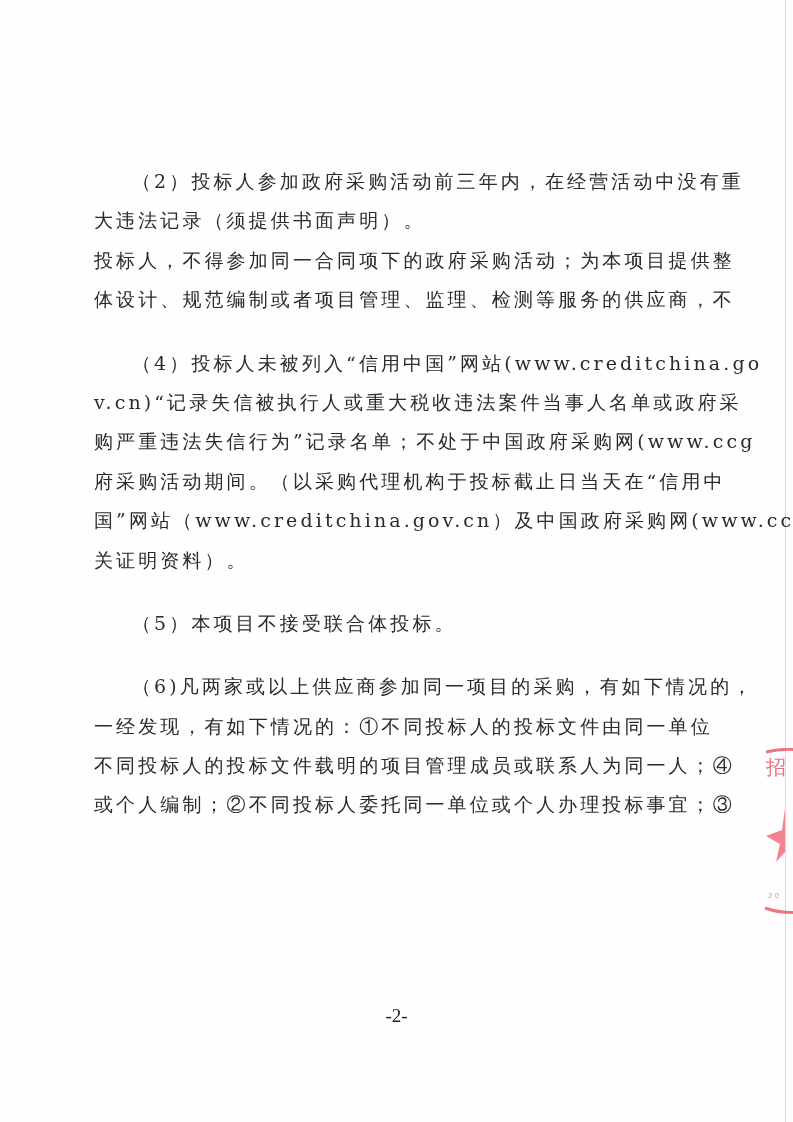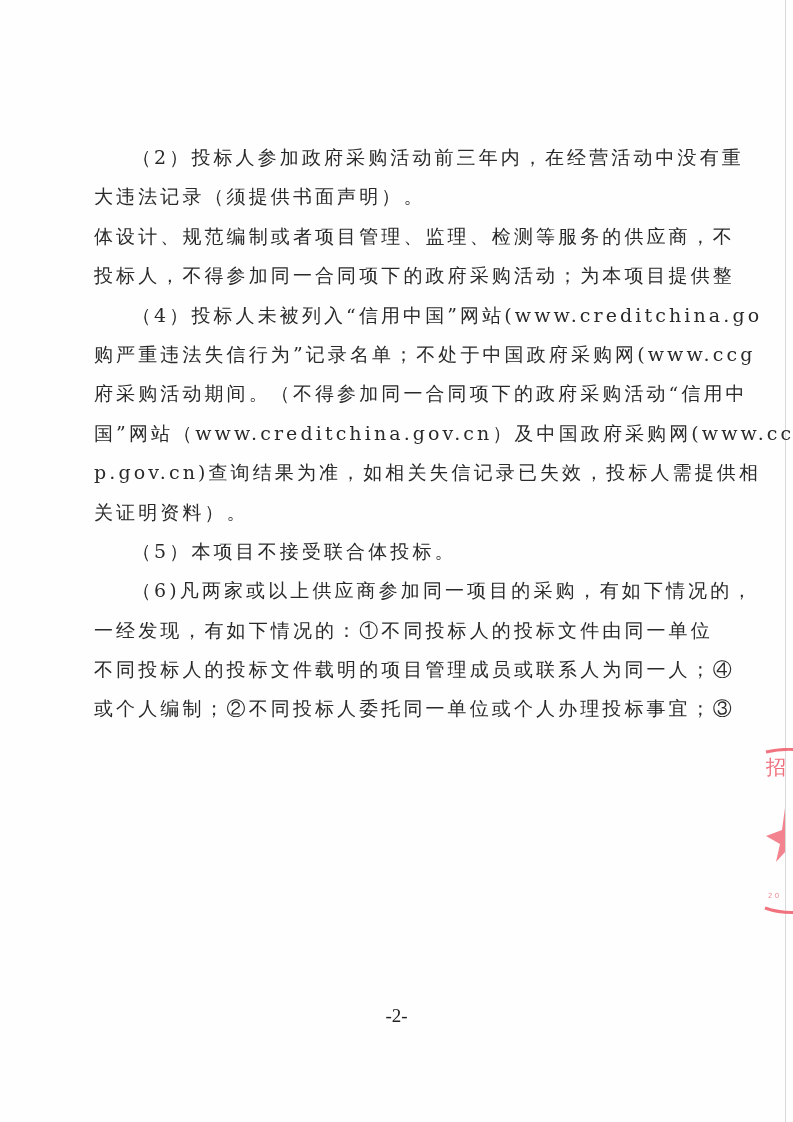--- a/index.html
+++ b/index.html
@@ -42,20 +42,21 @@
     letter-spacing: 3.1px;
     white-space: nowrap;
     text-align: justify;
     text-align-last: justify;
   }
   .line.last {
     text-align-last: left;
   }
   .line.indent {
     padding-left: 38px;
+    margin-top: 24px;
   }
   .page-number {
     position: absolute;
     left: 0;
     width: 793px;
     top: 1005px;
     text-align: center;
     font-size: 19px;
     font-family: "Liberation Serif", "DejaVu Serif", serif;
     color: #222;
@@ -80,27 +81,27 @@
 </style>
 </head>
 <body>
 
 <div class="page">
   <div class="edge-line"></div>
 
   <div class="body-text">
     <div class="line indent">（2）投标人参加政府采购活动前三年内，在经营活动中没有重</div>
     <div class="line last">大违法记录（须提供书面声明）。</div>
+    <div class="line">投标人，不得参加同一合同项下的政府采购活动；为本项目提供整</div>
     <div class="line">体设计、规范编制或者项目管理、监理、检测等服务的供应商，不</div>
-    <div class="line">投标人，不得参加同一合同项下的政府采购活动；为本项目提供整</div>
     <div class="line indent">（4）投标人未被列入“信用中国”网站(www.creditchina.go</div>
+    <div class="line">v.cn)“记录失信被执行人或重大税收违法案件当事人名单或政府采</div>
     <div class="line">购严重违法失信行为”记录名单；不处于中国政府采购网(www.ccg</div>
-    <div class="line">府采购活动期间。（不得参加同一合同项下的政府采购活动“信用中</div>
+    <div class="line">府采购活动期间。（以采购代理机构于投标截止日当天在“信用中</div>
     <div class="line">国”网站（www.creditchina.gov.cn）及中国政府采购网(www.ccg</div>
-    <div class="line">p.gov.cn)查询结果为准，如相关失信记录已失效，投标人需提供相</div>
     <div class="line last">关证明资料）。</div>
     <div class="line indent last">（5）本项目不接受联合体投标。</div>
     <div class="line indent">（6)凡两家或以上供应商参加同一项目的采购，有如下情况的，</div>
     <div class="line">一经发现，有如下情况的：①不同投标人的投标文件由同一单位</div>
     <div class="line">不同投标人的投标文件载明的项目管理成员或联系人为同一人；④</div>
     <div class="line">或个人编制；②不同投标人委托同一单位或个人办理投标事宜；③</div>
   </div>
 
   <div class="stamp">
     <svg width="60" height="170" viewBox="0 0 60 170" style="position:absolute;left:0;top:0;">

